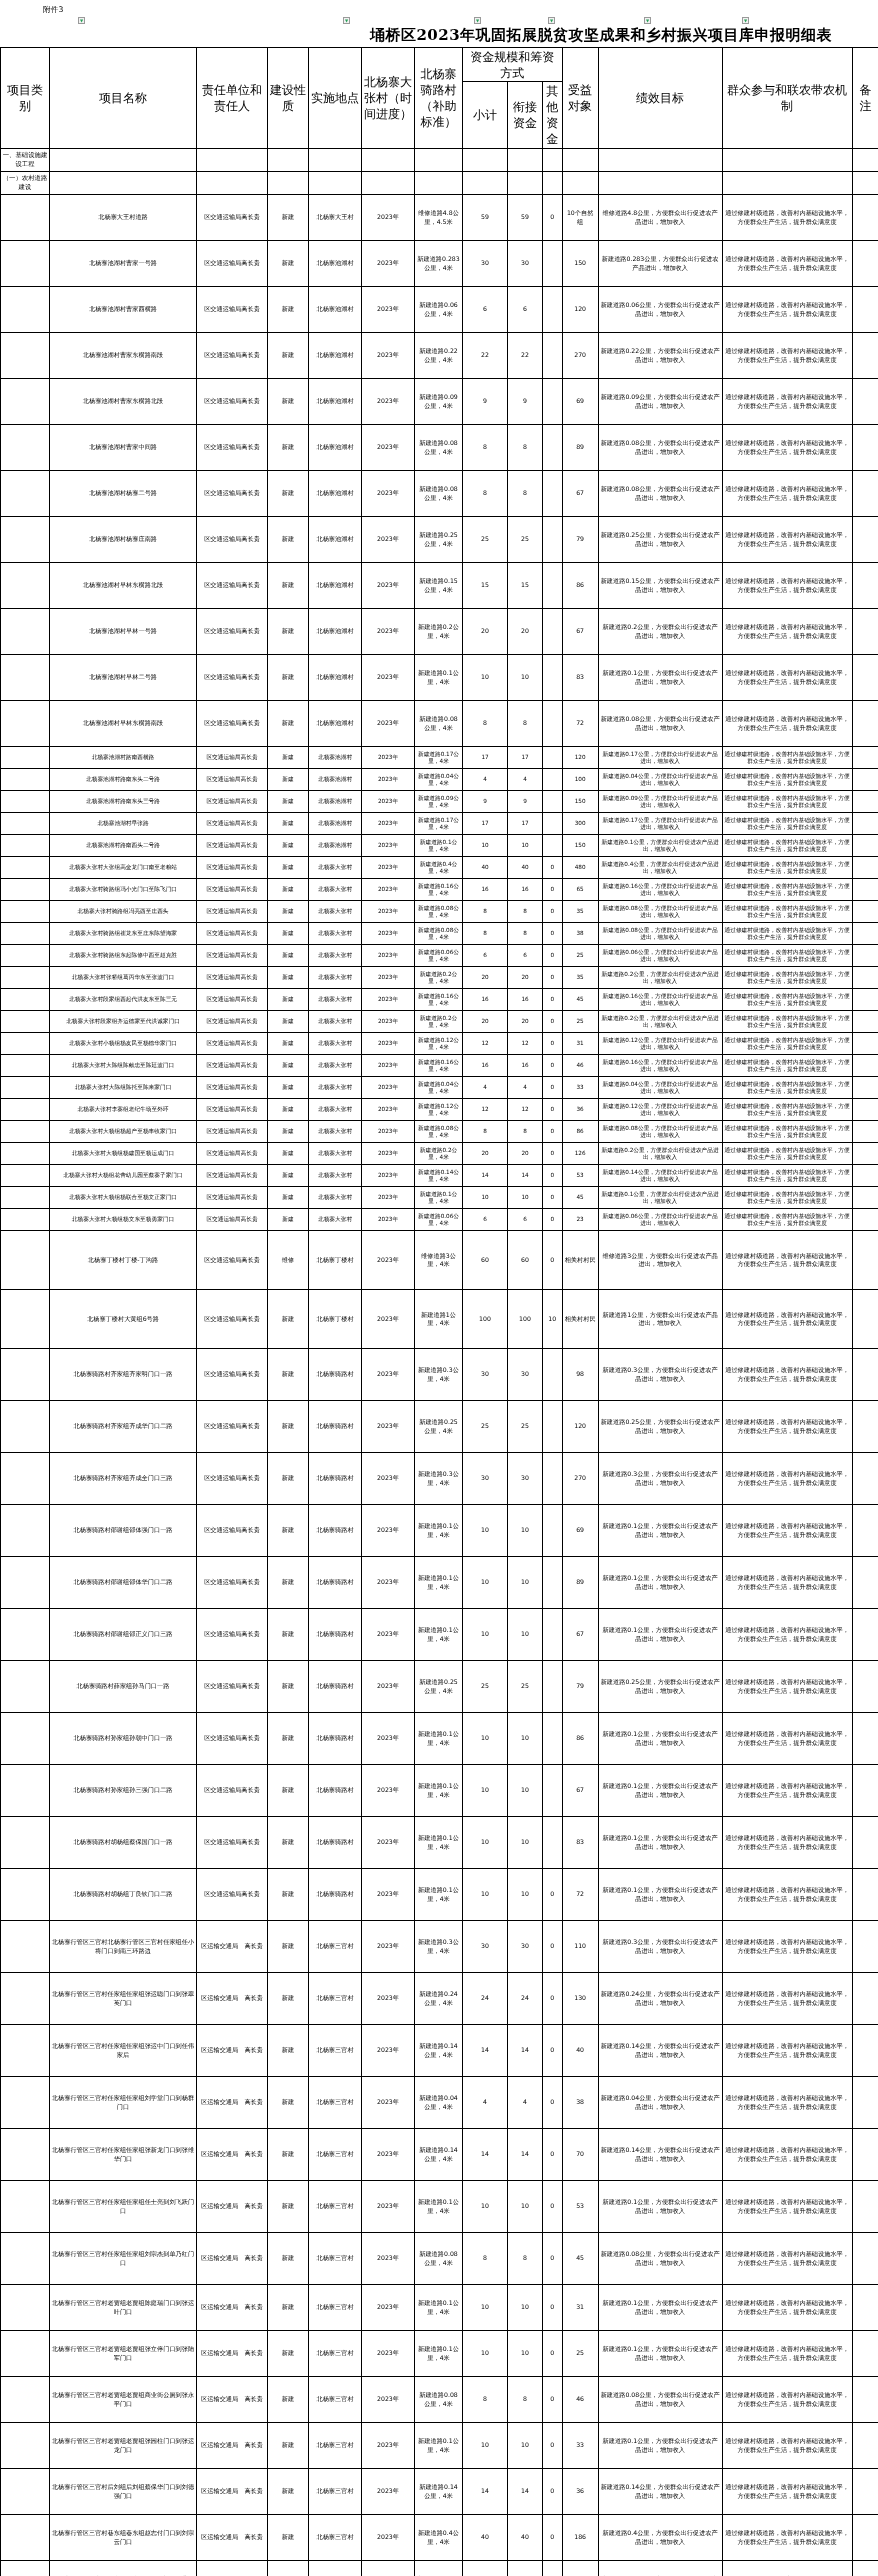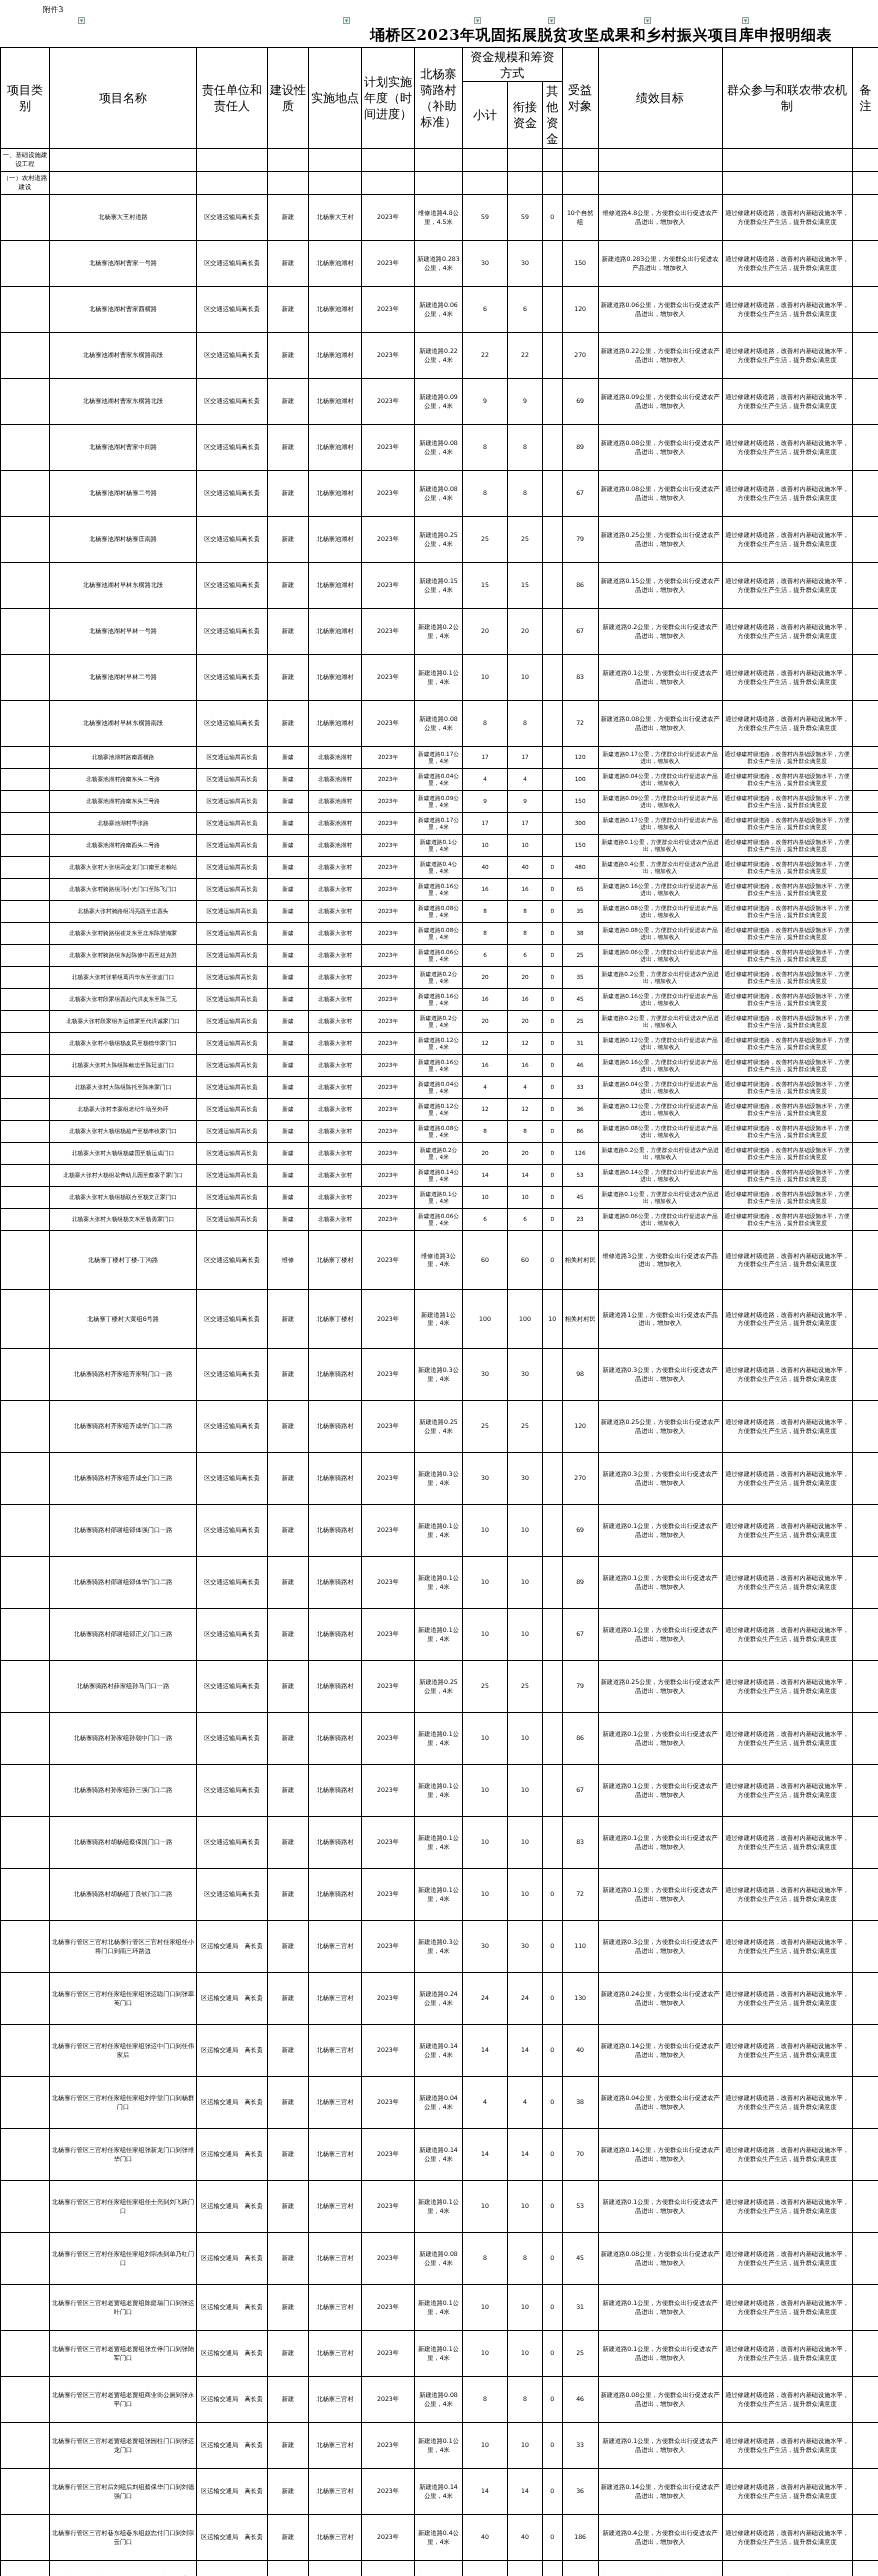--- a/index.html
+++ b/index.html
@@ -73,21 +73,21 @@
     <col style="width:130px">
       <col style="width:27px">
   </colgroup>
   <thead>
     <tr class="hdr1">
       <th rowspan="2">项目类别</th>
       <th rowspan="2">项目名称</th>
       <th rowspan="2">责任单位和责任人</th>
       <th rowspan="2">建设性质</th>
       <th rowspan="2">实施地点</th>
-      <th rowspan="2">计划实施年度（时间进度）</th>
+      <th rowspan="2">北杨寨大张村（时间进度）</th>
       <th rowspan="2">北杨寨骑路村（补助标准）</th>
       <th colspan="3">资金规模和筹资方式</th>
       <th rowspan="2">受益对象</th>
       <th rowspan="2">绩效目标</th>
       <th rowspan="2">群众参与和联农带农机制</th>
       <th rowspan="2">备注</th>
     </tr>
     <tr class="hdr2">
       <th>小计</th>
       <th>衔接资金</th>

